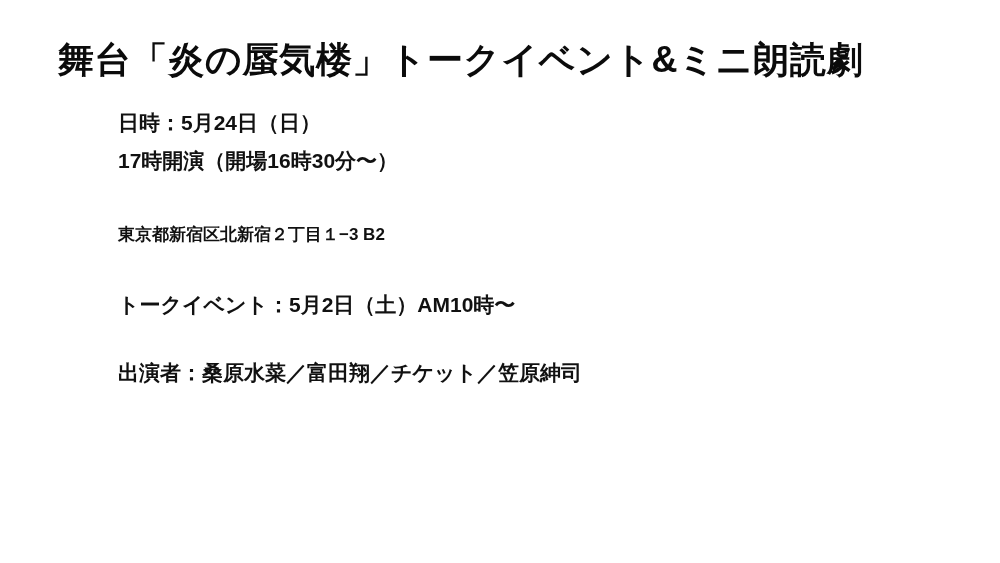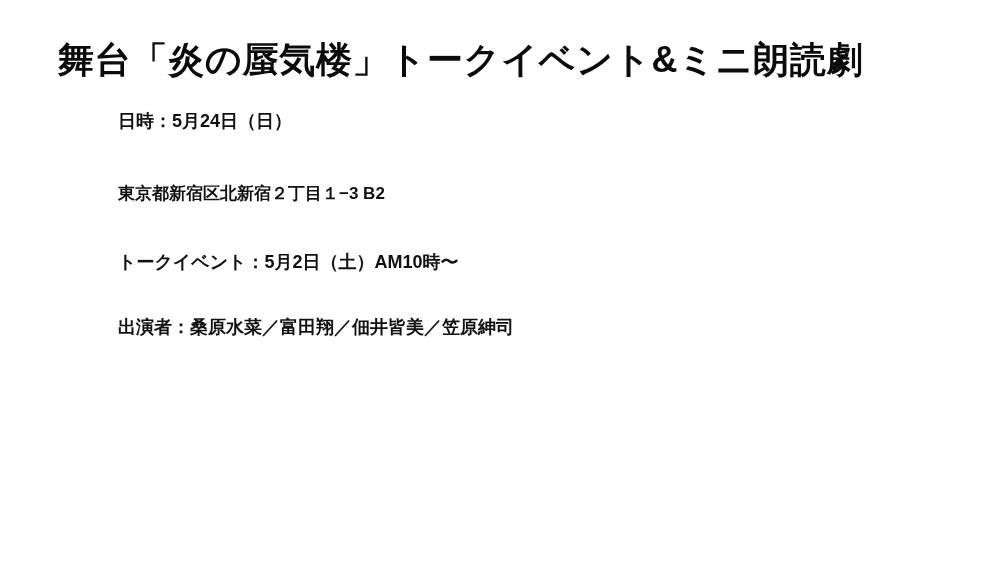--- a/index.html
+++ b/index.html
@@ -31,21 +31,21 @@
     color: #0b0b0b;
     white-space: nowrap;
   }
   .body-block {
     position: absolute;
     left: 118px;
     top: 112px;
     width: 800px;
   }
   .line {
-    font-size: 18px;
+    font-size: 21px;
     font-weight: bold;
     color: #111111;
     line-height: 1.0;
     margin: 0 0 17px 0;
     white-space: nowrap;
   }
   .line.small {
     font-size: 17px;
     font-weight: bold;
   }
@@ -64,29 +64,30 @@
 
 <div class="slide">
 
   <div class="slide-title">舞台「炎の蜃気楼」トークイベント&amp;ミニ朗読劇</div>
 
   <div class="body-block">
 
     <p class="line">日時：5月24日（日）</p>
 
 
+    <p class="line">17時開演（開場16時30分〜）</p>
 
     <div class="spacer-lg"></div>
 
 
     <p class="line small">東京都新宿区北新宿２丁目１−3 B2</p>
 
     <div class="spacer-md"></div>
 
 
     <p class="line">トークイベント：5月2日（土）AM10時〜</p>
 
     <div class="spacer-sm"></div>
 
-    <p class="line">出演者：桑原水菜／富田翔／佃井皆美／笠原紳司</p>
+    <p class="line">出演者：桑原水菜／富田翔／チケット／笠原紳司</p>
 
   </div>
 </div>
 
 </body></html>

